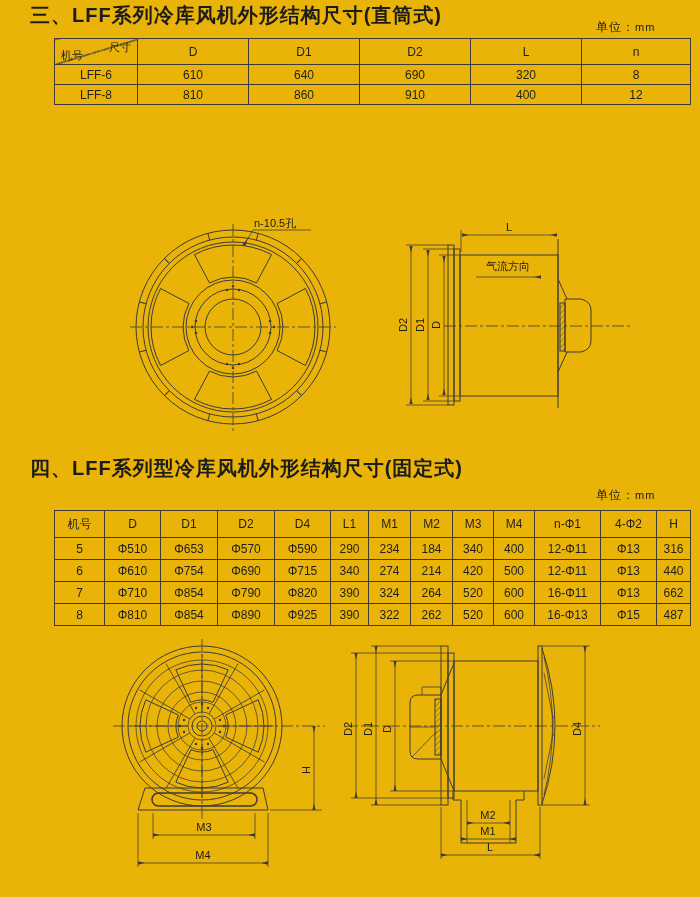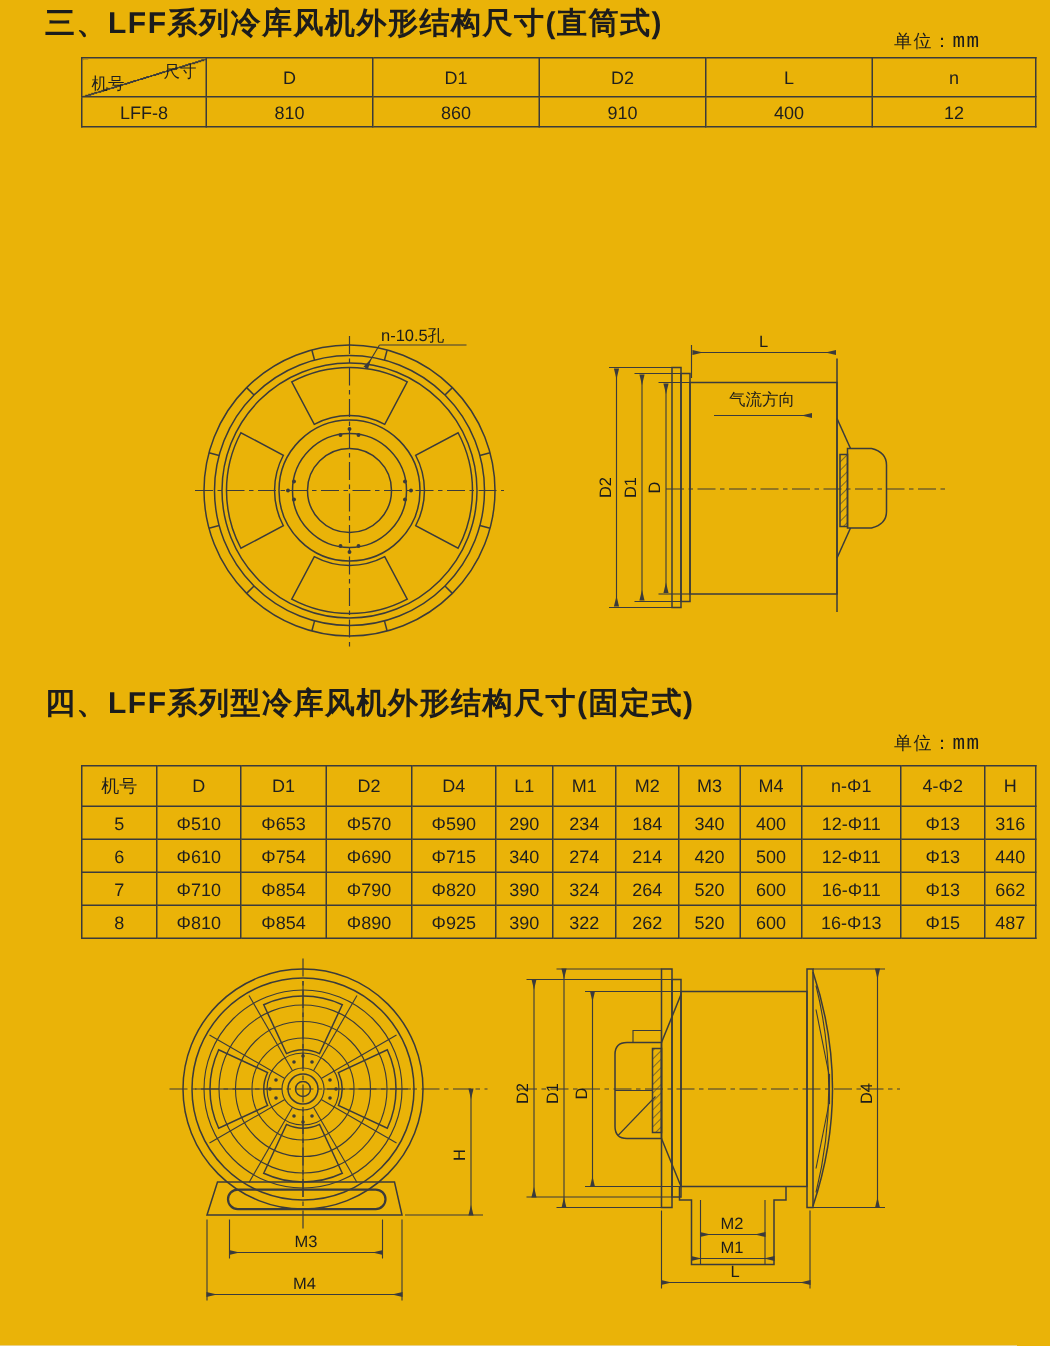--- a/index.html
+++ b/index.html
@@ -1,20 +1,20 @@
 <!DOCTYPE html>
 <html><head>
 <meta charset="utf-8">
 <style>
   html,body{margin:0;padding:0;background:#e8e8e8;}
   .page{position:relative;width:700px;height:897px;background:#eab308;
         font-family:"Liberation Sans",sans-serif;color:#1c1c1c;overflow:hidden;}
   .title{position:absolute;font-size:20px;font-weight:bold;letter-spacing:1px;white-space:nowrap;}
   .unit{position:absolute;font-size:12px;letter-spacing:1px;}
-  .unit .uv{font-size:14px;font-family:Liberation Mono, monospace;}
+  .unit .uv{font-size:11px;font-family:Liberation Sans, sans-serif;}
   table{position:absolute;left:54px;width:636px;border-collapse:collapse;table-layout:fixed;
         font-size:12px;text-align:center;color:#1f1f1f;border:1.5px solid #3b3b3b;}
   th,td{border:1px solid #3b3b3b;font-weight:normal;padding:0;overflow:hidden;white-space:nowrap;}
   .t1{top:38px}
   .t1 th{height:25px}
   .t1 td{height:19px}
   .t2{top:510px}
   .t2 th{height:26px}
   .t2 td{height:21px}
   .diag{position:relative;
@@ -54,20 +54,28 @@
           <span class="cbot">机号</span>
         </th>
         <th>D</th>
         <th>D1</th>
         <th>D2</th>
         <th>L</th>
         <th>n</th>
       </tr>
     </thead>
     <tbody>
+        <tr>
+          <td>LFF-6</td>
+          <td>610</td>
+          <td>640</td>
+          <td>690</td>
+          <td>320</td>
+          <td>8</td>
+        </tr>
         <tr>
           <td>LFF-8</td>
           <td>810</td>
           <td>860</td>
           <td>910</td>
           <td>400</td>
           <td>12</td>
         </tr>
       </tbody>
   </table>

